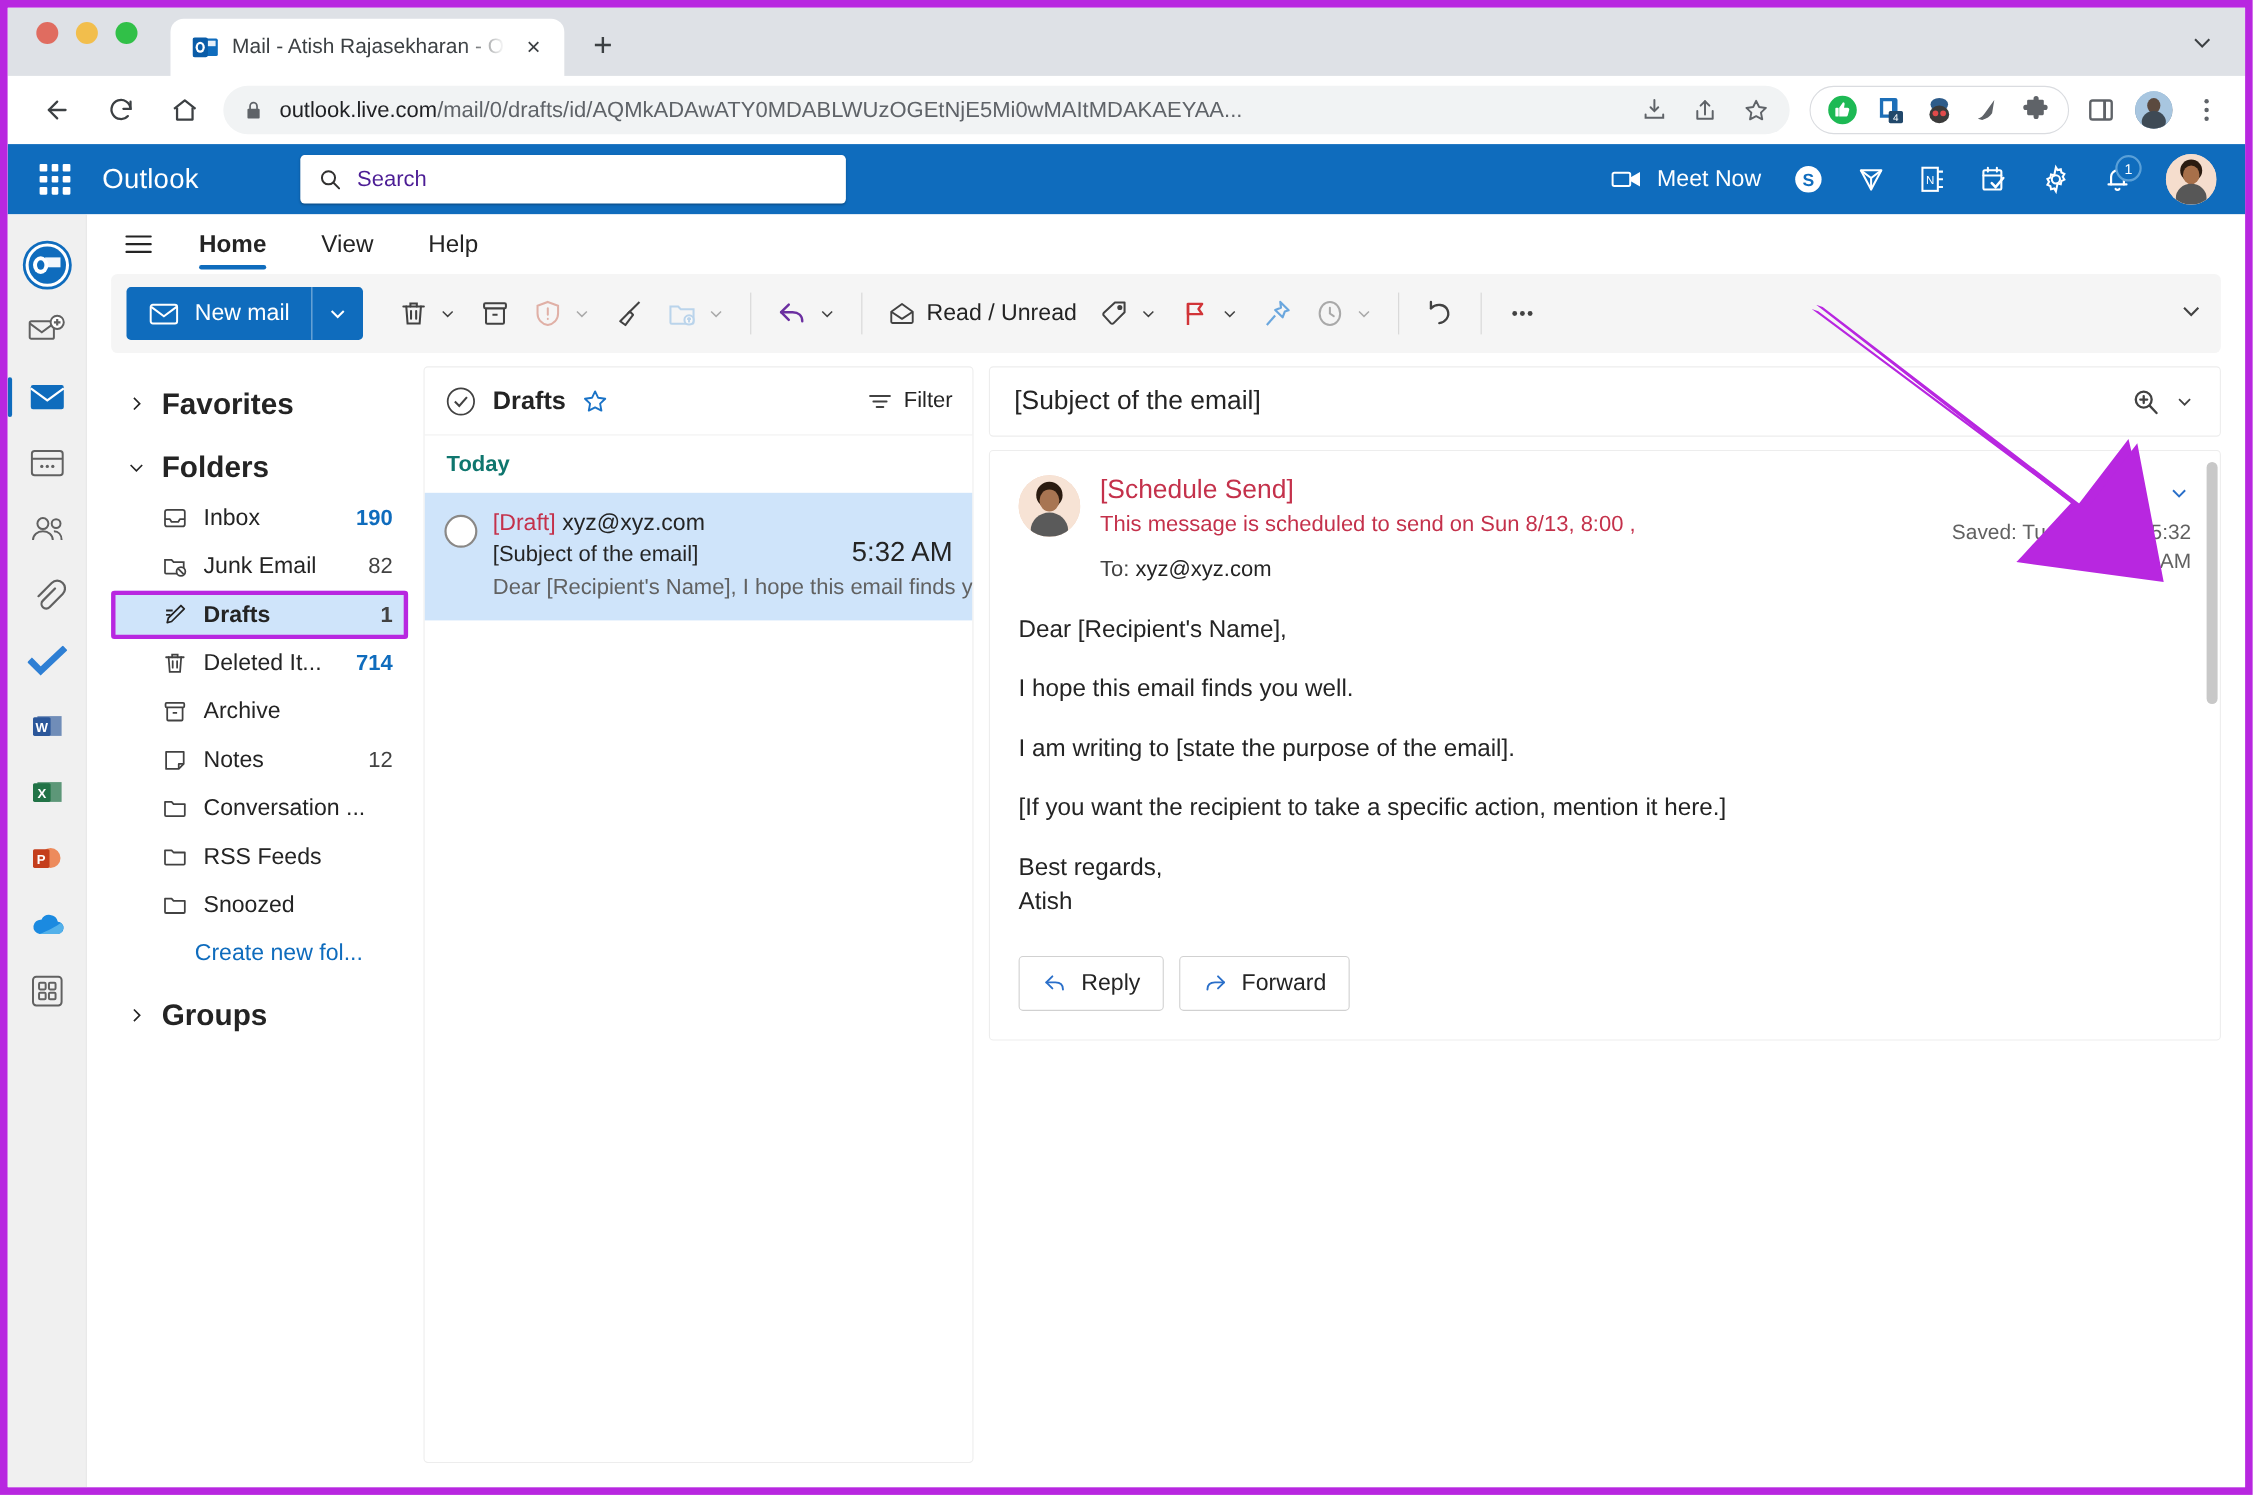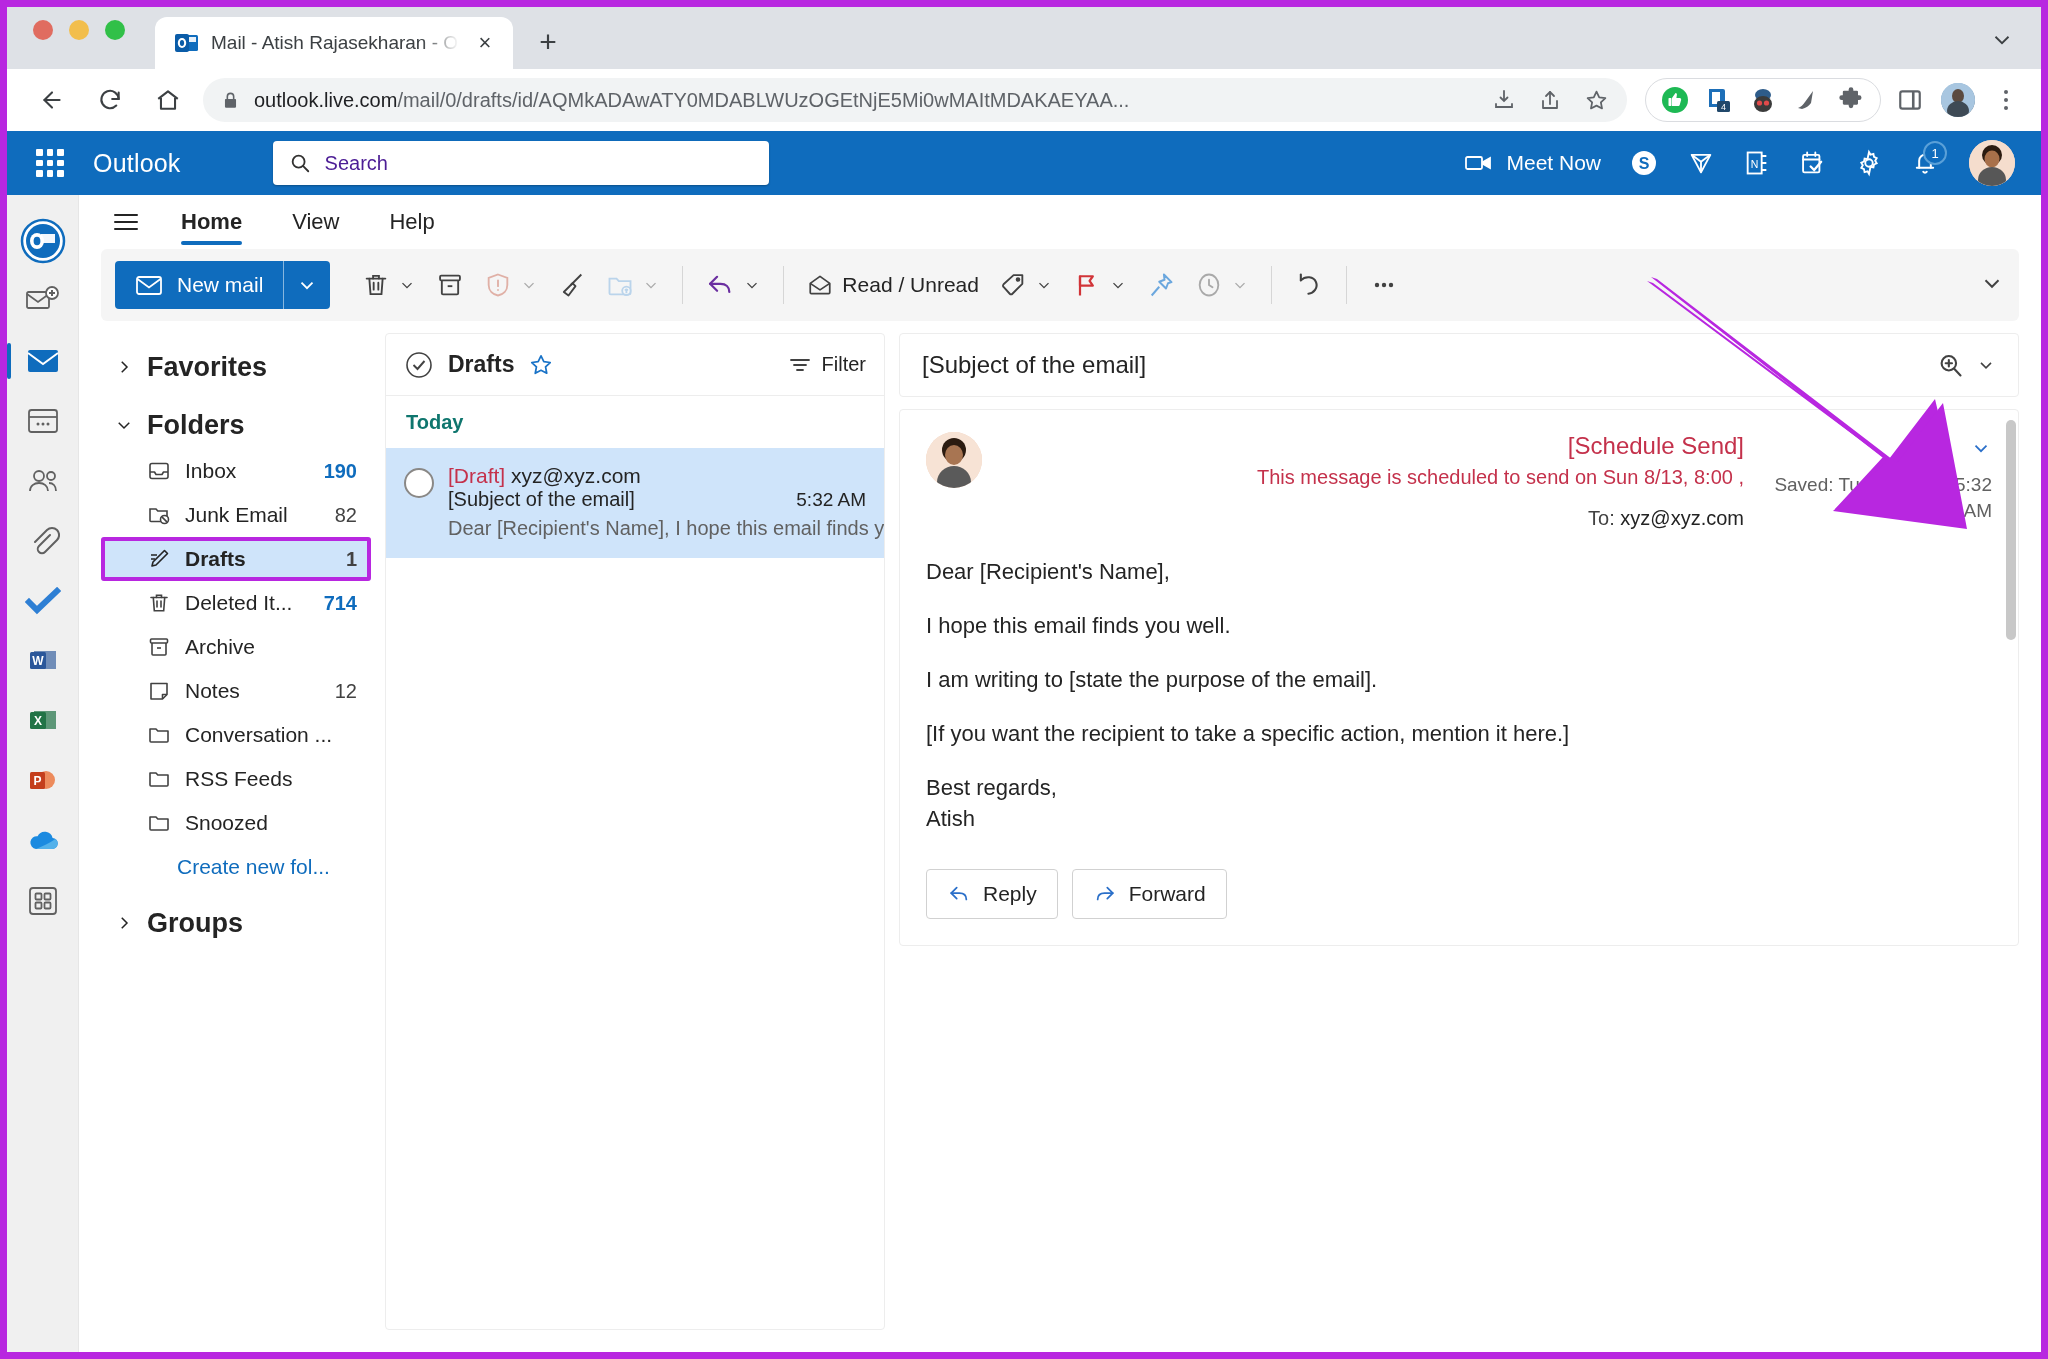--- a/index.html
+++ b/index.html
@@ -281,39 +281,39 @@
   }
   .msg .circle {
     width: 30px; height: 30px; border-radius: 50%;
     border: 2px solid #8a8886; background:#fff; flex:0 0 30px; margin-top:4px;
   }
   .msg .body { flex:1; min-width:0; }
   .msg .ln1 { font-size: 21px; color: #242424; margin-bottom: 6px; white-space:nowrap; overflow:hidden;}
   .msg .ln1 .draft { color: #c4314b; }
   .msg .ln2 { display:flex; align-items:baseline; gap:10px; font-size: 20px; color:#242424; margin-bottom: 6px;}
   .msg .ln2 .subj { flex:1; white-space:nowrap; overflow:hidden; text-overflow:ellipsis;}
-  .msg .ln2 .time { font-size: 19px; color:#242424; white-space:nowrap;}
+  .msg .ln2 .time { font-size: 25px; color:#242424; white-space:nowrap;}
   .msg .ln3 { font-size: 20px; color:#616161; white-space:nowrap; overflow:hidden; text-overflow:ellipsis;}
 
   
   .reading { flex: 1; display: flex; flex-direction: column; min-width: 0; gap: 12px; }
   .rd-head {
     background:#fff; border:1px solid #ededed; border-radius: 4px;
     height: 64px; display:flex; align-items:center; padding: 0 22px;
   }
   .rd-subject { font-size: 24px; color:#242424; }
   .rd-zoom { margin-left:auto; display:flex; align-items:center; gap: 12px; }
   .rd-card {
     background:#fff; border:1px solid #ededed; border-radius: 4px;
     flex: 0 0 auto; padding: 22px 26px 26px 26px;
     position: relative; max-height: 100%;
   }
   .rd-top { display: flex; gap: 18px; }
   .rd-avatar { width: 56px; height: 56px; border-radius: 50%; background:#f2d3c0; overflow:hidden; position:relative; flex:0 0 56px;}
-  .rd-meta { flex: 1; min-width: 0; text-align: right; }
+  .rd-meta { flex: 1; min-width: 0; }
   .rd-sched-title { font-size: 24px; color: #c4314b; margin-bottom: 6px;}
   .rd-sched-note { font-size: 20px; color: #c4314b; white-space: nowrap; overflow: hidden; }
   .rd-to { font-size: 20px; color:#242424; margin-top: 18px; }
   .rd-to .lbl { color:#424242; }
   .rd-right { width: 230px; flex: 0 0 230px; text-align: right; padding-top: 2px;}
   .rd-actions { display:flex; align-items:center; justify-content:flex-end; gap: 18px; margin-bottom: 10px;}
   .rd-saved { font-size: 19px; color:#616161; line-height: 1.35; }
   .rd-body { margin-top: 26px; font-size: 22px; color:#242424; line-height: 1.45; }
   .rd-body p { margin-bottom: 22px; }
   .rd-body p.tight { margin-bottom: 0; }

